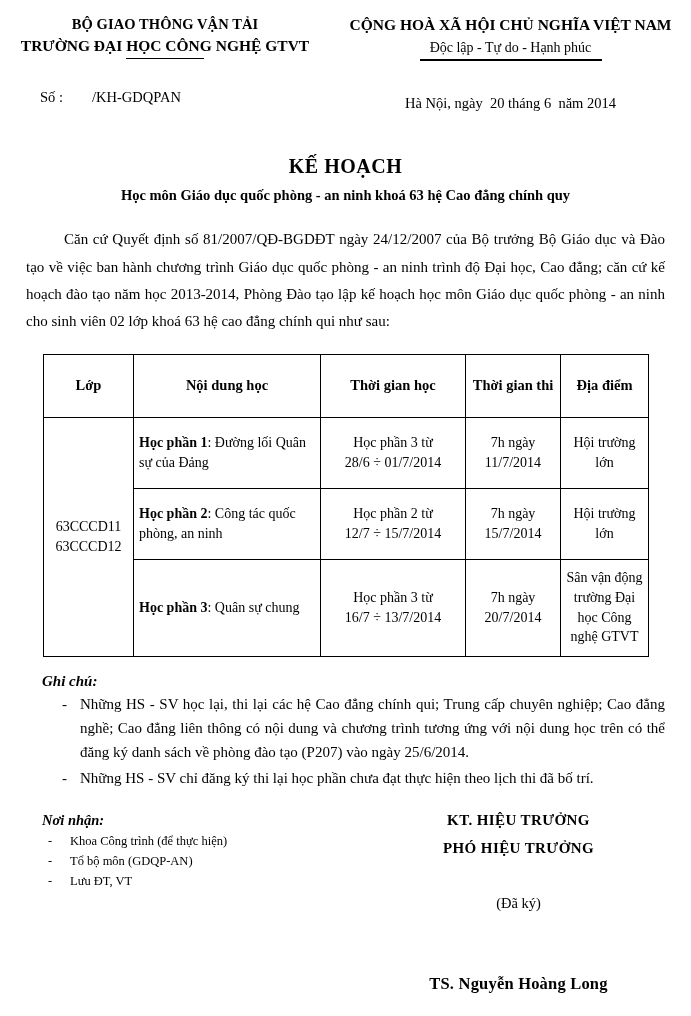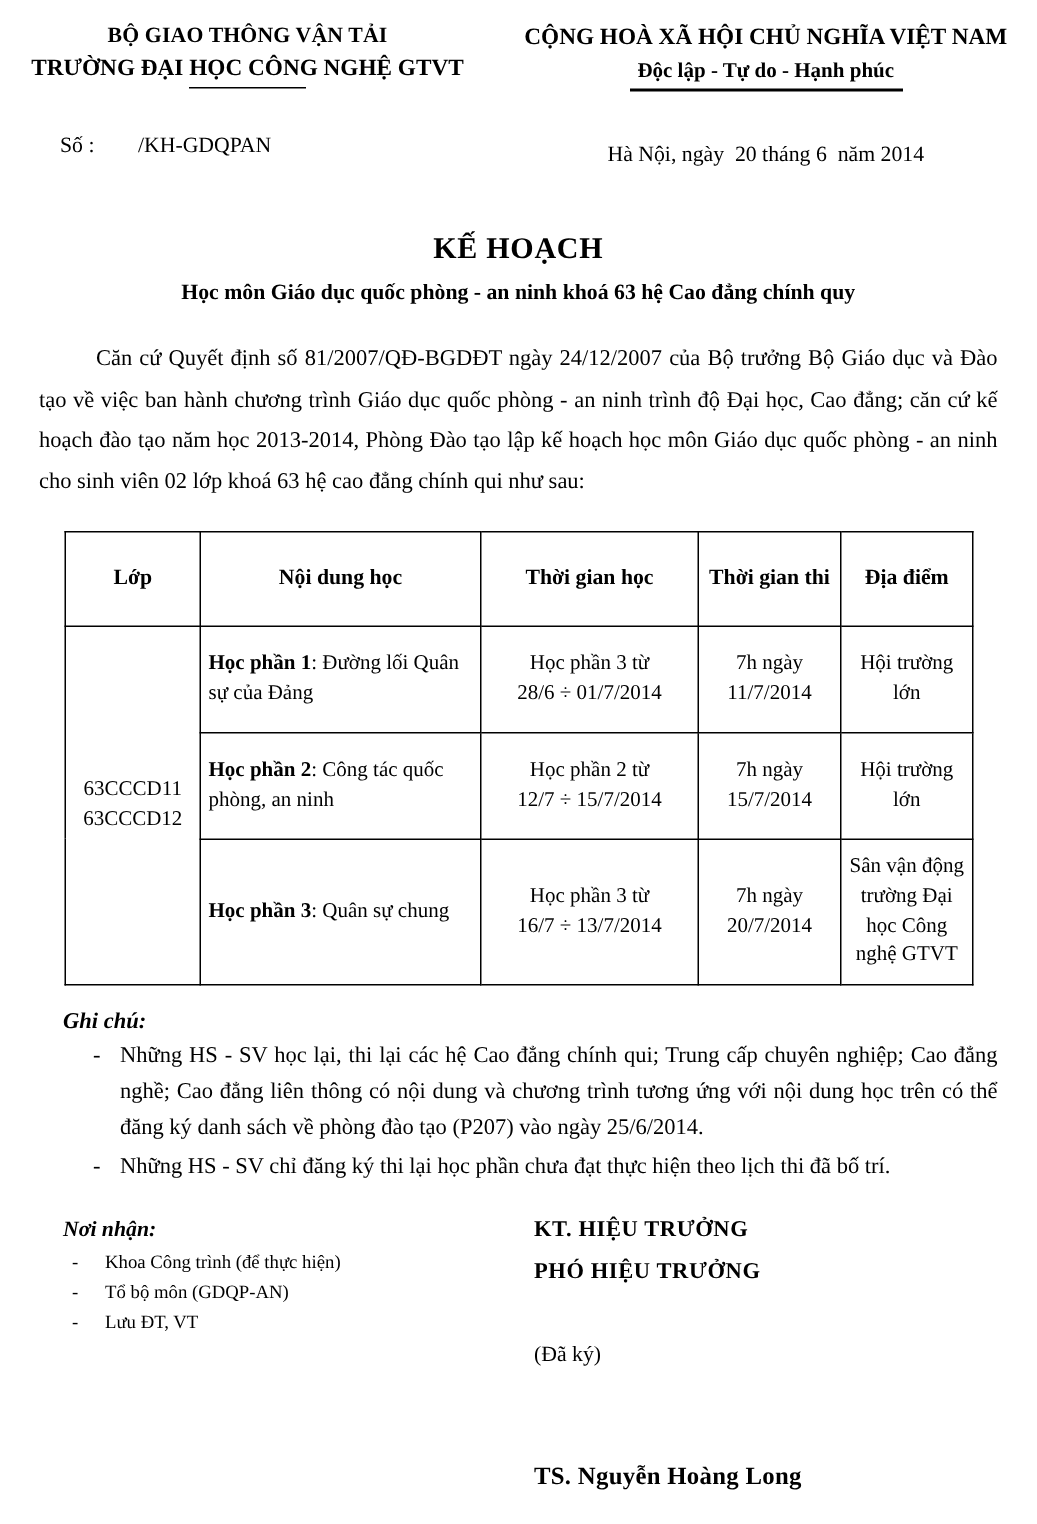--- a/index.html
+++ b/index.html
@@ -63,21 +63,21 @@
     margin: 1px auto 0 auto;
   }
   .lh-country {
     font-size: 15.5px;
     font-weight: bold;
     line-height: 1.4;
     white-space: nowrap;
   }
   .lh-motto {
     font-size: 14px;
-    font-weight: bold;
+    font-weight: normal;
     line-height: 1.45;
     margin-top: 2px;
   }
   .lh-number {
     font-size: 14.5px;
     margin-top: 30px;
     text-align: left;
     padding-left: 40px;
     white-space: pre;
   }
@@ -218,20 +218,21 @@
     font-size: 12.5px;
     line-height: 1.62;
   }
   ul.recipient-list li .dash {
     position: absolute;
     left: 22px;
     top: 0;
   }
   .signature {
     width: 325px;
+    text-align: center;
   }
   .sig-line1, .sig-line2 {
     font-size: 15px;
     font-weight: bold;
     letter-spacing: 0.4px;
     line-height: 1.1;
   }
   .sig-line2 { margin-top: 12px; }
   .sig-signed {
     font-size: 14.5px;

